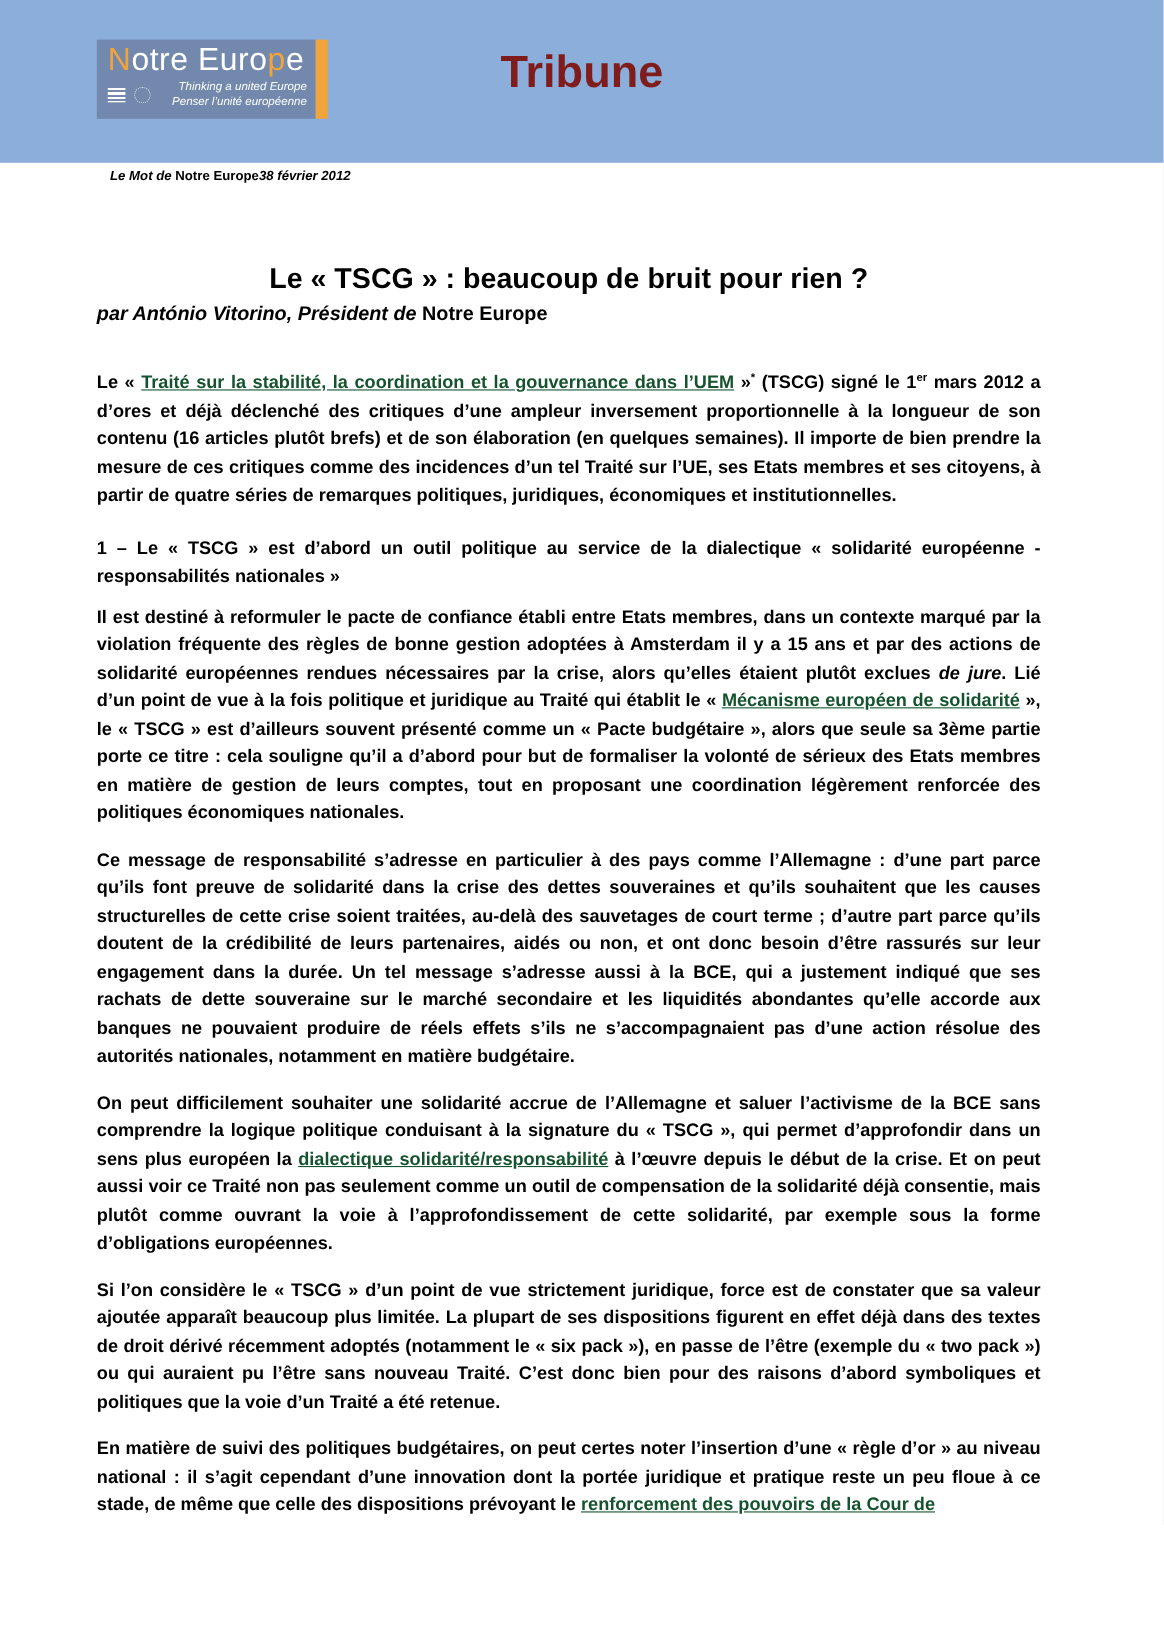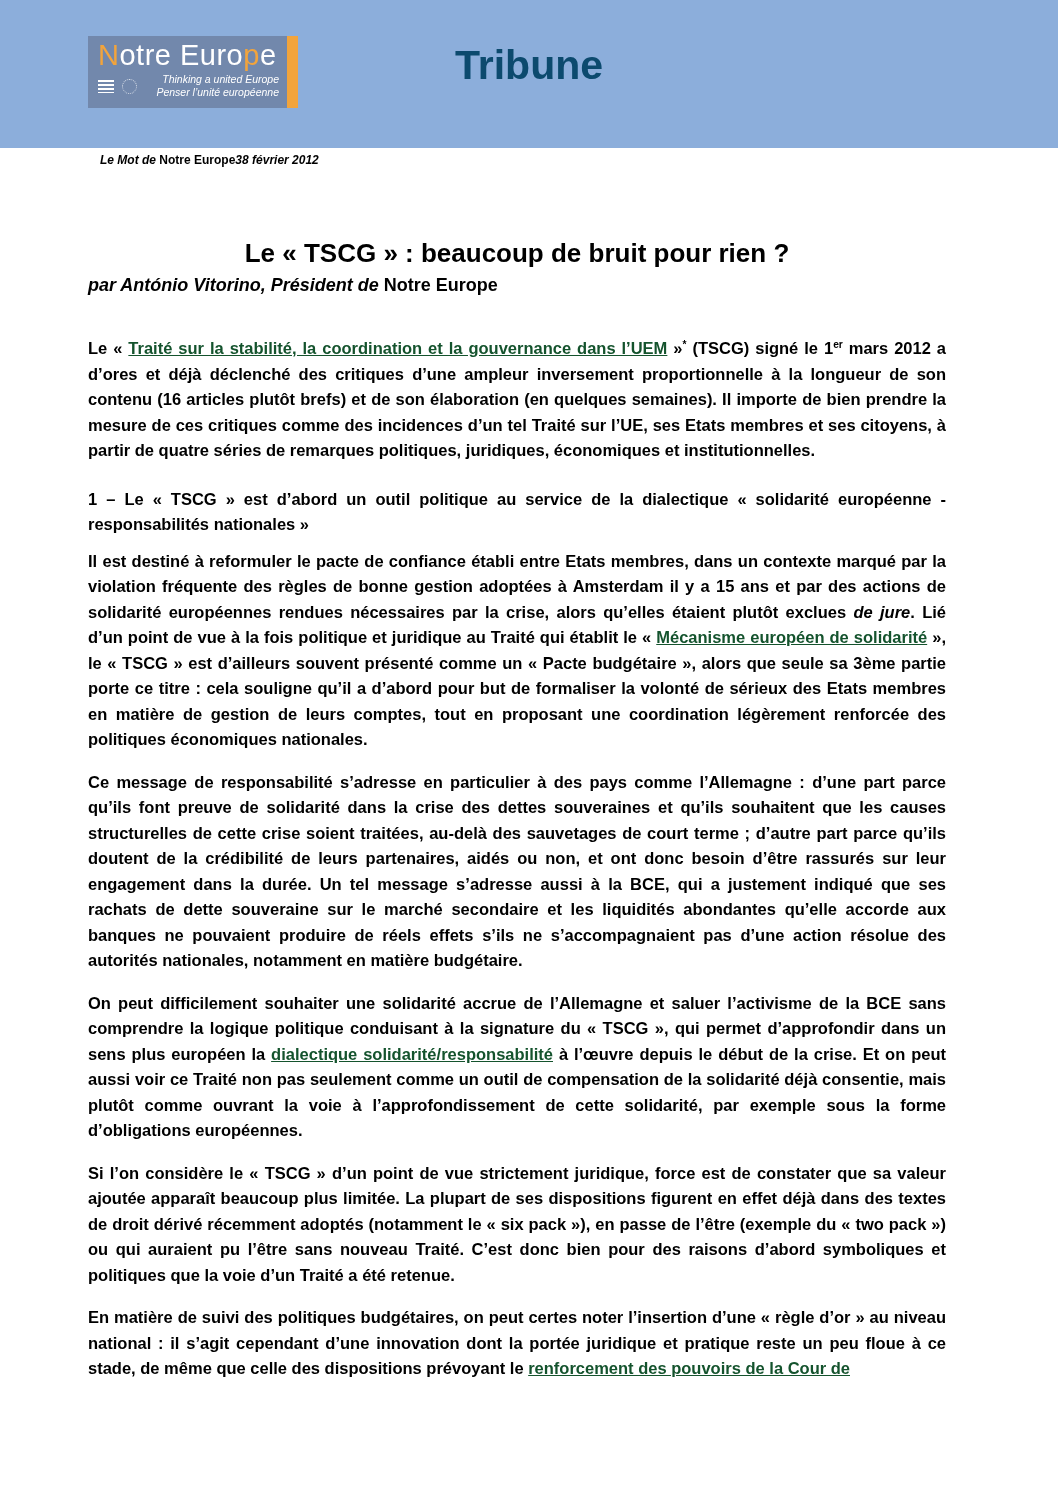--- a/index.html
+++ b/index.html
@@ -17,21 +17,21 @@
   .logo-name { display:block; font-size:29px; line-height:32px; color:#ffffff; letter-spacing:0.5px; white-space:nowrap; }
   .logo-name .accent { color:#F2A43C; }
   .logo-sub { display:flex; align-items:center; margin-top:2px; }
   .lines-icon { width:16px; height:13px; flex:0 0 auto;
     background:repeating-linear-gradient(to bottom,#ffffff 0 2px,#7288AC 2px 4px); }
   .stars-icon { width:15px; height:15px; flex:0 0 auto; margin-left:8px;
     border:1px dotted rgba(255,255,255,0.75); border-radius:50%; }
   .taglines { flex:1; margin-left:6px; text-align:right; font-style:italic; font-size:10.5px;
     line-height:13px; color:#ffffff; white-space:nowrap; }
   .banner-title { position:absolute; top:42px; left:0; width:100%; text-align:center;
-    color:#0c4a6e; font-size:41px; font-weight:bold; }
+    color:#7f1d1d; font-size:41px; font-weight:bold; }
   
   .subheader { position:absolute; top:153px; left:100px; width:858px;
     display:flex; font-size:12px; font-weight:bold; }
   
   .content { position:absolute; top:238px; left:88px; width:858px; }
   .doc-title { text-align:center; font-size:26px; font-weight:bold; line-height:30px; }
   .byline { font-size:18px; font-weight:bold; margin-top:7px; }
   .body-text { margin-top:40px; }
   .para, .section {
     font-size:16.5px; font-weight:bold; line-height:25.5px;

